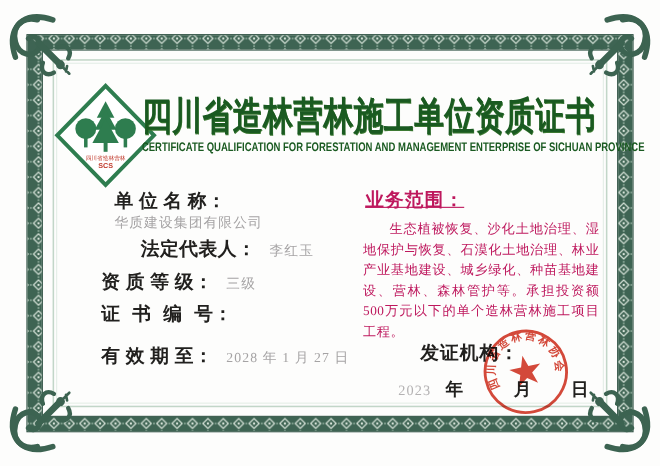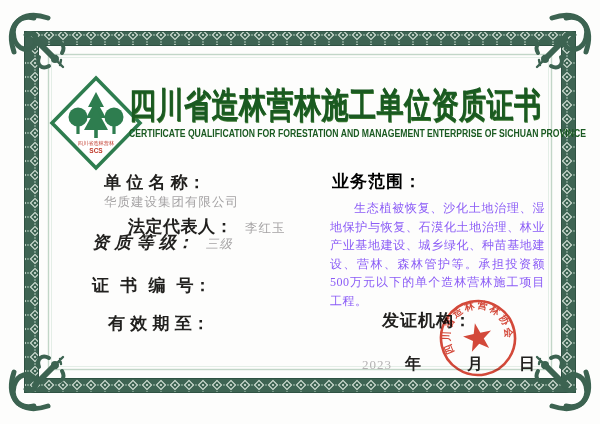--- a/index.html
+++ b/index.html
@@ -32,35 +32,35 @@
   
   .field-row{position:absolute;display:flex;align-items:baseline;z-index:2;}
   .field-label{
     font-size:17px;font-weight:700;color:#21201e;letter-spacing:0.5px;white-space:nowrap;
   }
   .field-value{
     margin-left:12px;font-size:12.5px;color:#a5a3a4;letter-spacing:1px;white-space:nowrap;text-align:right;
   }
   #row-0{left:92px;top:171px;flex-direction:column;}
   #row-1{left:92px;top:215px;margin-left:36px;}
-  #row-2{left:92px;top:231px;font-style:italic;}
+  #row-2{left:92px;top:245px;}
   #row-3{left:92px;top:274px;font-family:Liberation Mono, monospace;}
-  #row-4{left:108px;top:312px;}
+  #row-4{left:92px;top:312px;}
   
-  .scope-label{left:332px;top:170px;z-index:2;font-size:17px;font-weight:700;color:#000000;letter-spacing:1px;}
+  .scope-label{left:332px;top:170px;z-index:2;font-size:17px;font-weight:700;color:#be185d;letter-spacing:1px;text-decoration:underline;}
   .scope-text{
     left:330px;top:199px;width:215px;z-index:2;
-    font-size:12px;line-height:18.6px;color:#8b5cf6;letter-spacing:0.5px;
+    font-size:12px;line-height:18.6px;color:#be185d;letter-spacing:0.5px;
     text-align:justify;text-indent:2em;
   }
   
   .issuer-line{left:382px;top:309px;z-index:2;display:flex;align-items:baseline;}
   .issuer-label,.stamp-placeholder{font-size:17px;font-weight:700;color:#21201e;letter-spacing:1px;white-space:nowrap;}
   #seal{left:436px;top:296px;z-index:3;mix-blend-mode:multiply;}
-  .date-line{left:362px;top:354px;z-index:2;display:flex;align-items:baseline;white-space:nowrap;}
+  .date-line{left:362px;top:344px;z-index:2;display:flex;align-items:baseline;white-space:nowrap;}
   .date-year{font-size:13px;color:#b3b1b2;letter-spacing:1px;}
   .date-unit{font-size:16px;font-weight:700;color:#21201e;}
   .u-nian{margin-left:13px;} .u-yue{margin-left:46px;} .u-ri{margin-left:36px;}
 </style>
 </head>
 <body>
 
 <svg id="frame" width="600" height="424" viewBox="0 0 600 424">
   <defs>
     <pattern id="bandpat" width="14" height="14" patternUnits="userSpaceOnUse">
@@ -133,20 +133,21 @@
 </div>
 <div class="field-row" id="row-2">
   <span class="field-label">资 质 等 级：</span>
   <span class="field-value">三级</span>
 </div>
 <div class="field-row" id="row-3">
   <span class="field-label">证 书 编 号：</span>
 </div>
 <div class="field-row" id="row-4">
   <span class="field-label">有 效 期 至：</span>
+  <span class="field-value">2028 年 1 月 27 日</span>
 </div>
 
 <div class="abs scope-label">业务范围：</div>
 <div class="abs scope-text">生态植被恢复、沙化土地治理、湿地保护与恢复、石漠化土地治理、林业产业基地建设、城乡绿化、种苗基地建设、营林、森林管护等。承担投资额500万元以下的单个造林营林施工项目工程。</div>
 
 <div class="abs issuer-line">
   <span class="issuer-label">发证机构：</span>
 </div>
 
 <svg id="seal" class="abs" width="84" height="84" viewBox="0 0 84 84">

